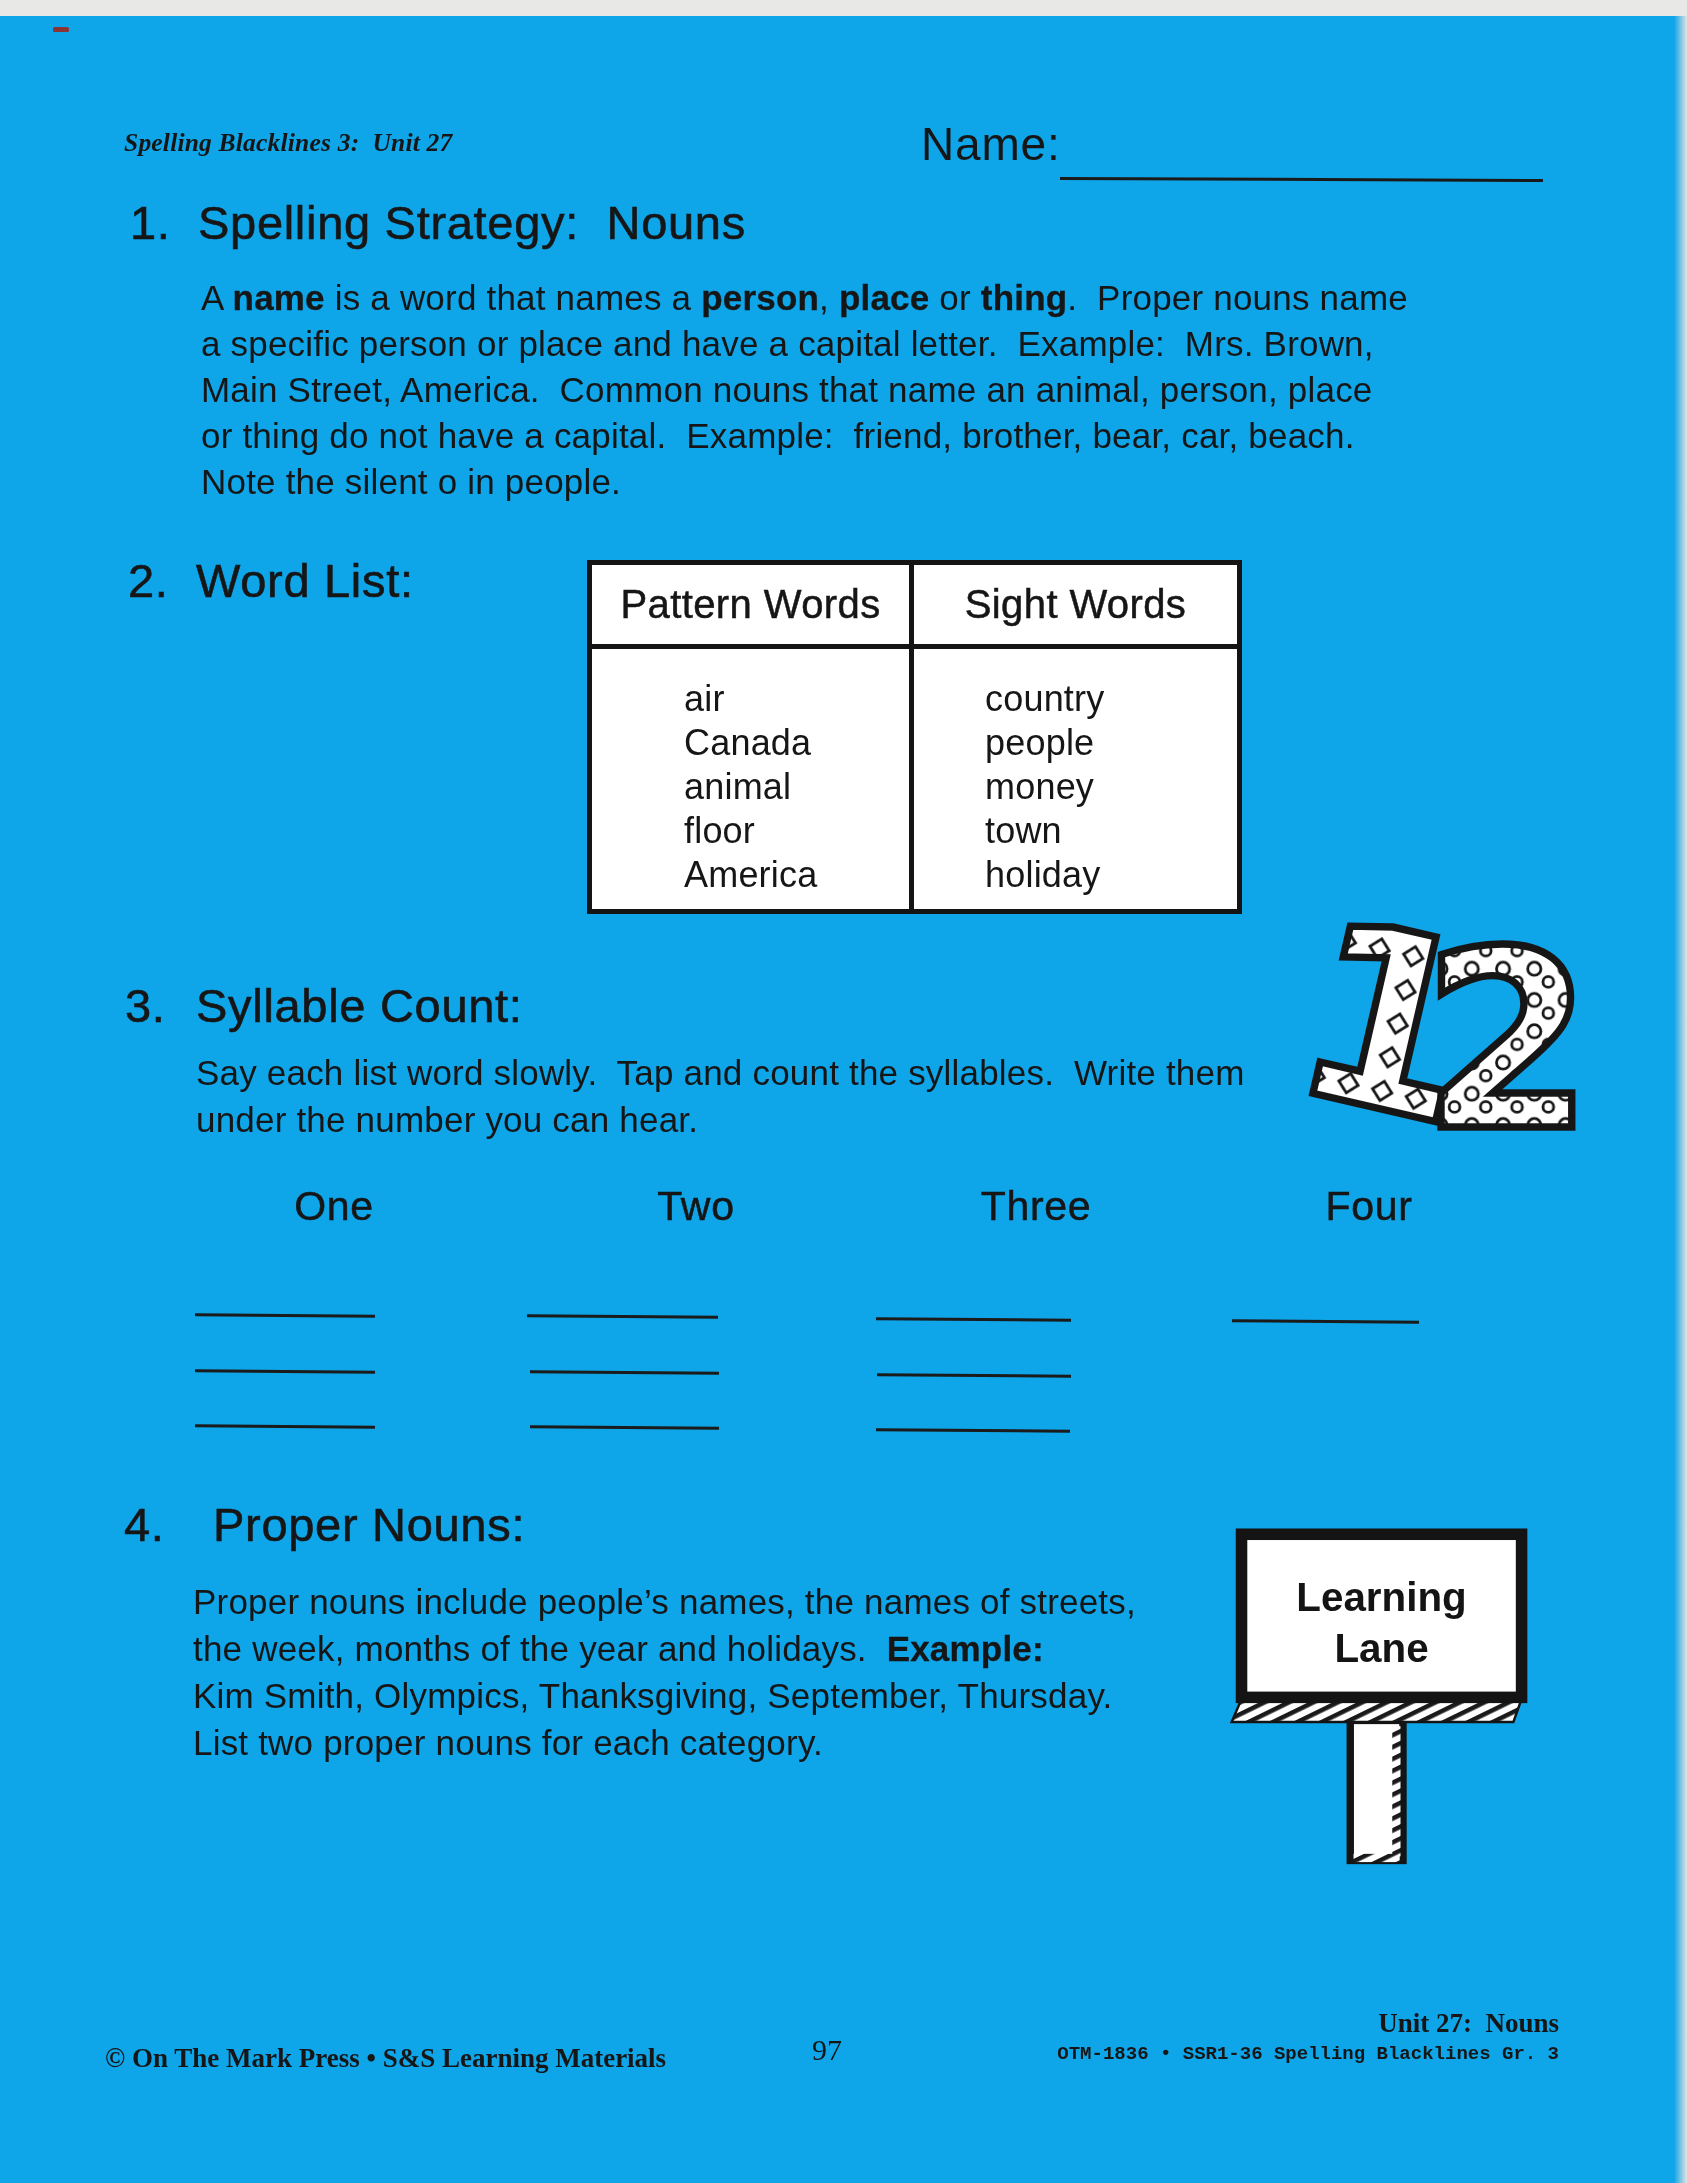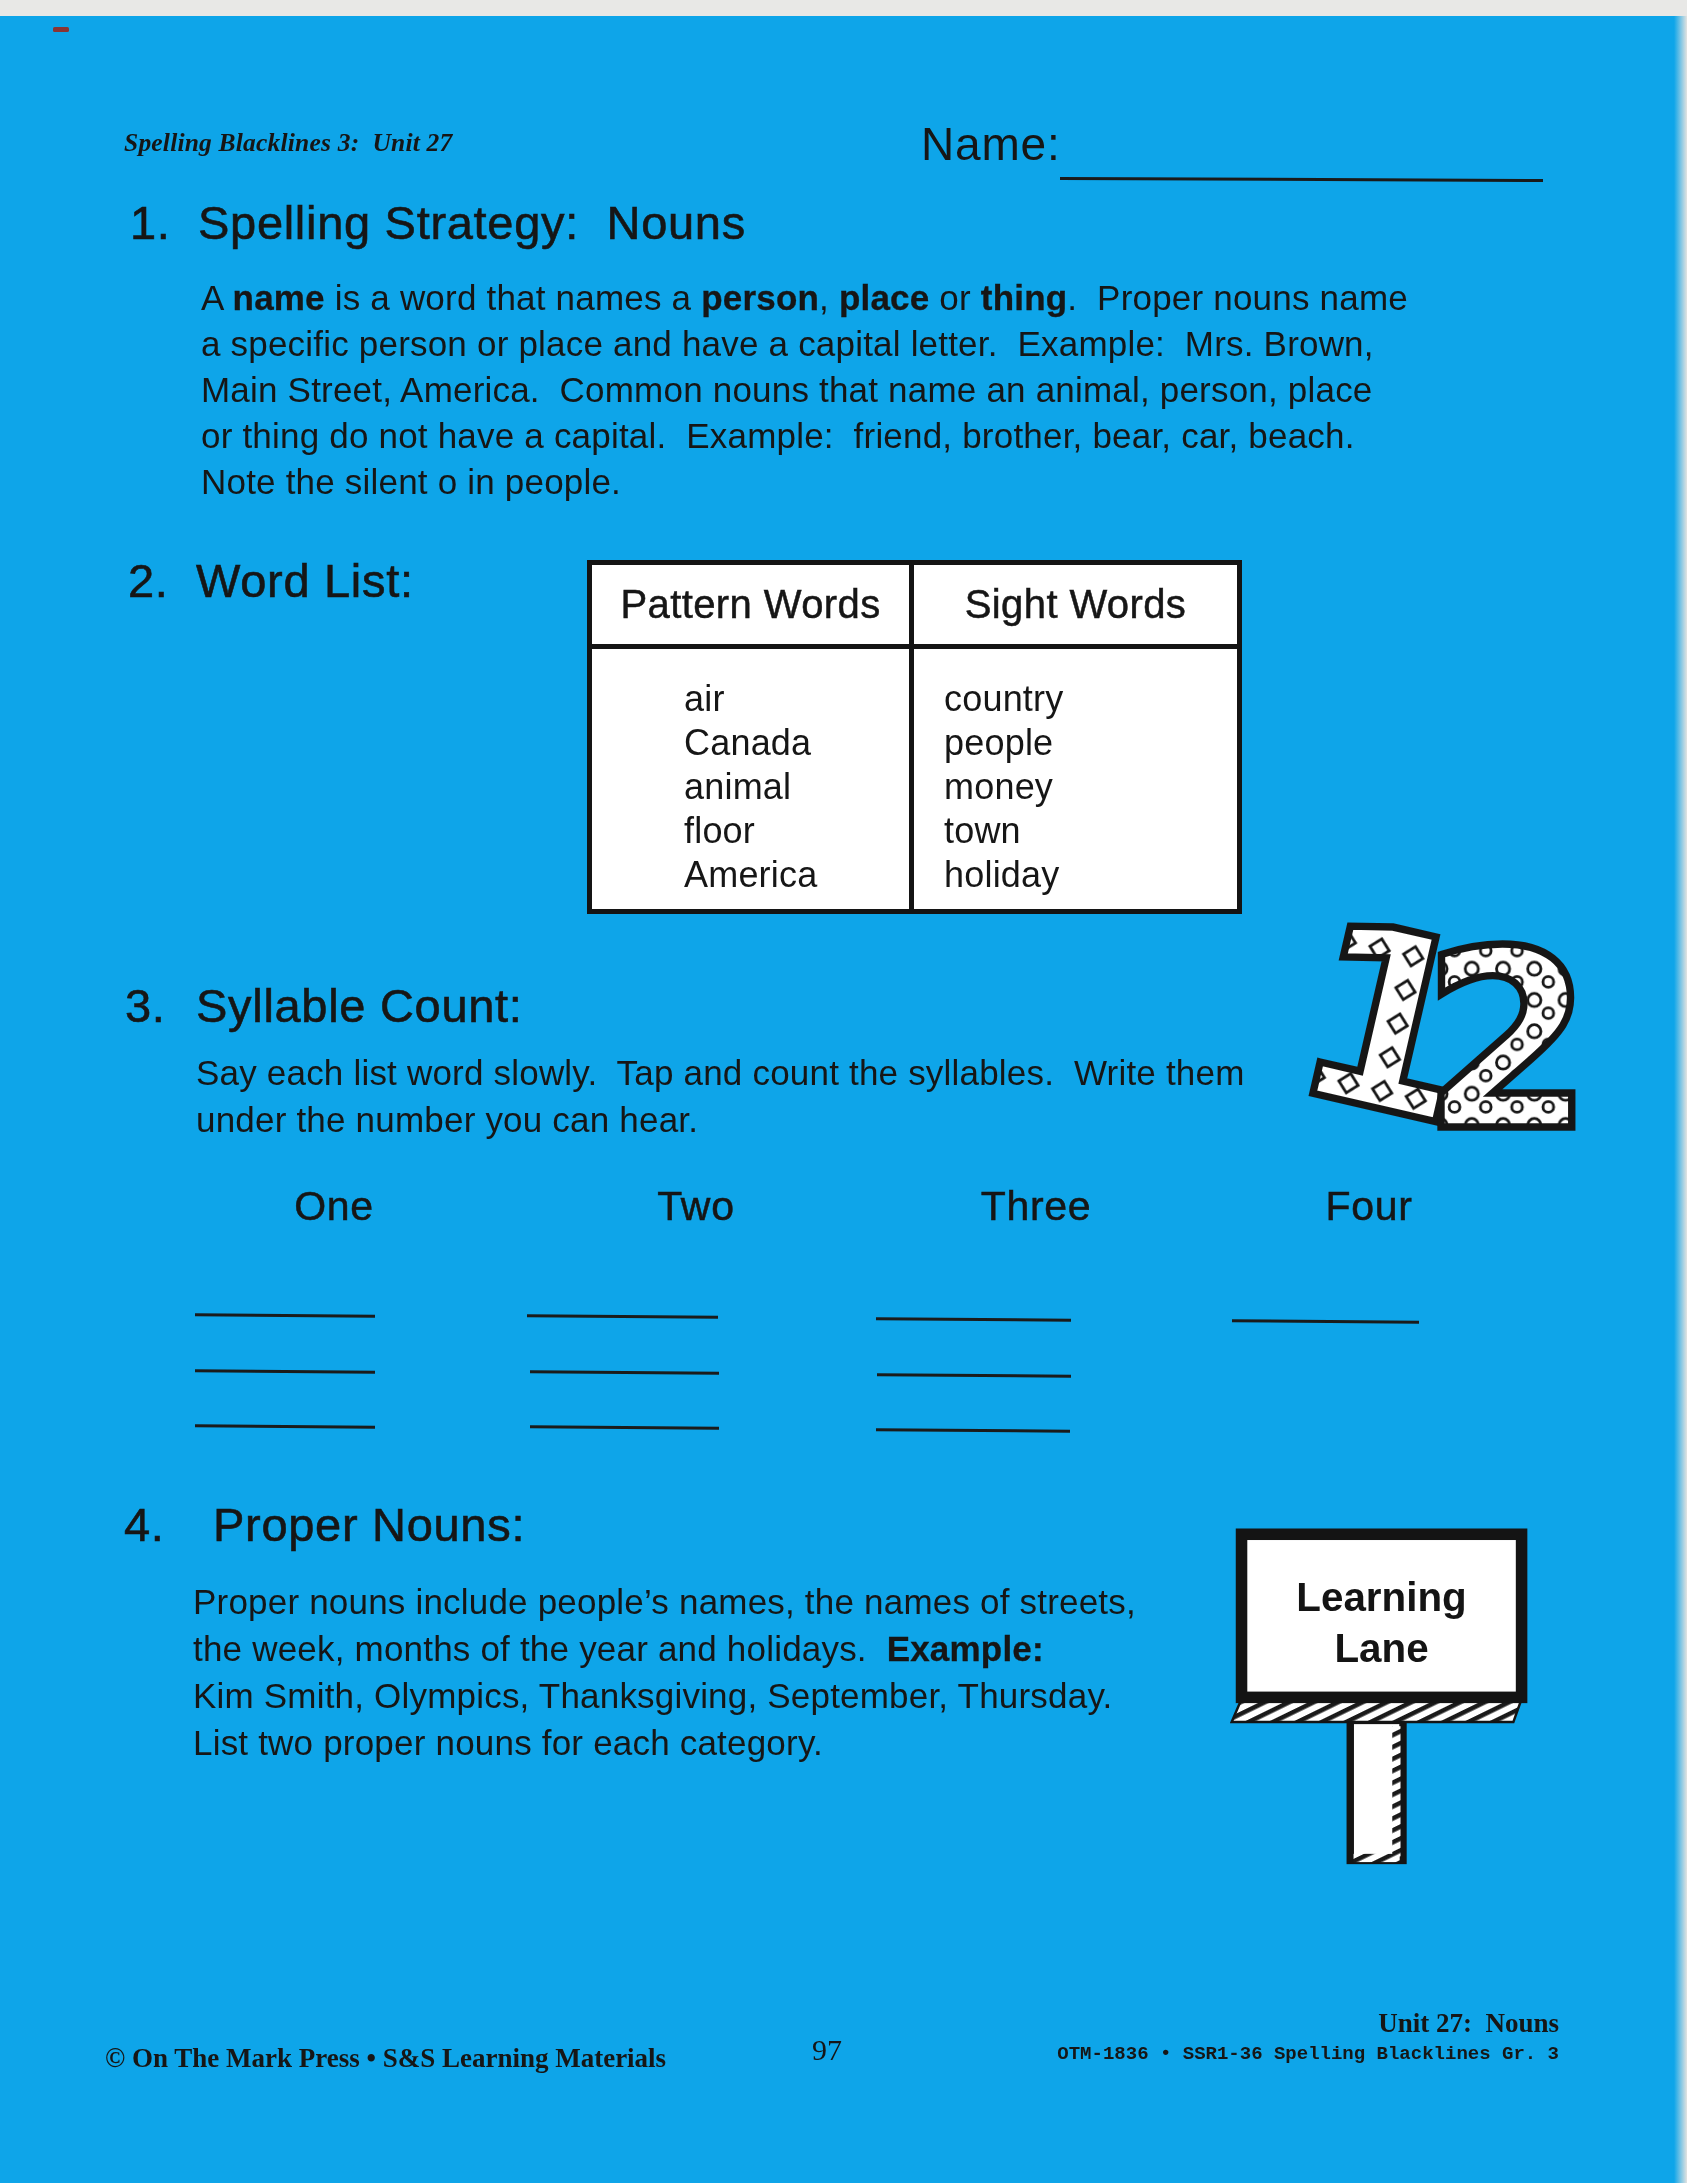--- a/index.html
+++ b/index.html
@@ -34,21 +34,21 @@
   
   .wtable{position:absolute;left:587px;top:544px;width:655px;height:354px;
     border:5.8px solid #141414;box-sizing:border-box;background:#fff;}
   .wt-head{display:flex;height:79px;border-bottom:5.8px solid #141414;box-sizing:content-box;}
   .wt-head .cell{display:flex;align-items:center;justify-content:center;
     font-size:40px;letter-spacing:0.4px;-webkit-text-stroke:0.5px #161616;}
   .wt-body{display:flex;height:264px;}
   .col1{width:322px;border-right:5.8px solid #141414;box-sizing:border-box;}
   .col2{flex:1;}
   .wt-body .col1{padding:28px 0 0 92px;}
-  .wt-body .col2{padding:28px 0 0 30px;}
+  .wt-body .col2{padding:28px 0 0 71px;}
   .word{font-size:36px;line-height:44px;letter-spacing:0.2px;white-space:pre;}
 
   
   .syl-head{position:absolute;top:1167px;font-size:41px;letter-spacing:0.7px;
     -webkit-text-stroke:0.5px #161616;transform:translateX(-50%);white-space:pre;}
   .blank{position:absolute;height:3.3px;background:#1b1b1b;transform:rotate(.45deg);}
 
   
   .digits-svg{position:absolute;left:1275px;top:882px;}
   .sign-svg{position:absolute;left:1230px;top:1510px;}

